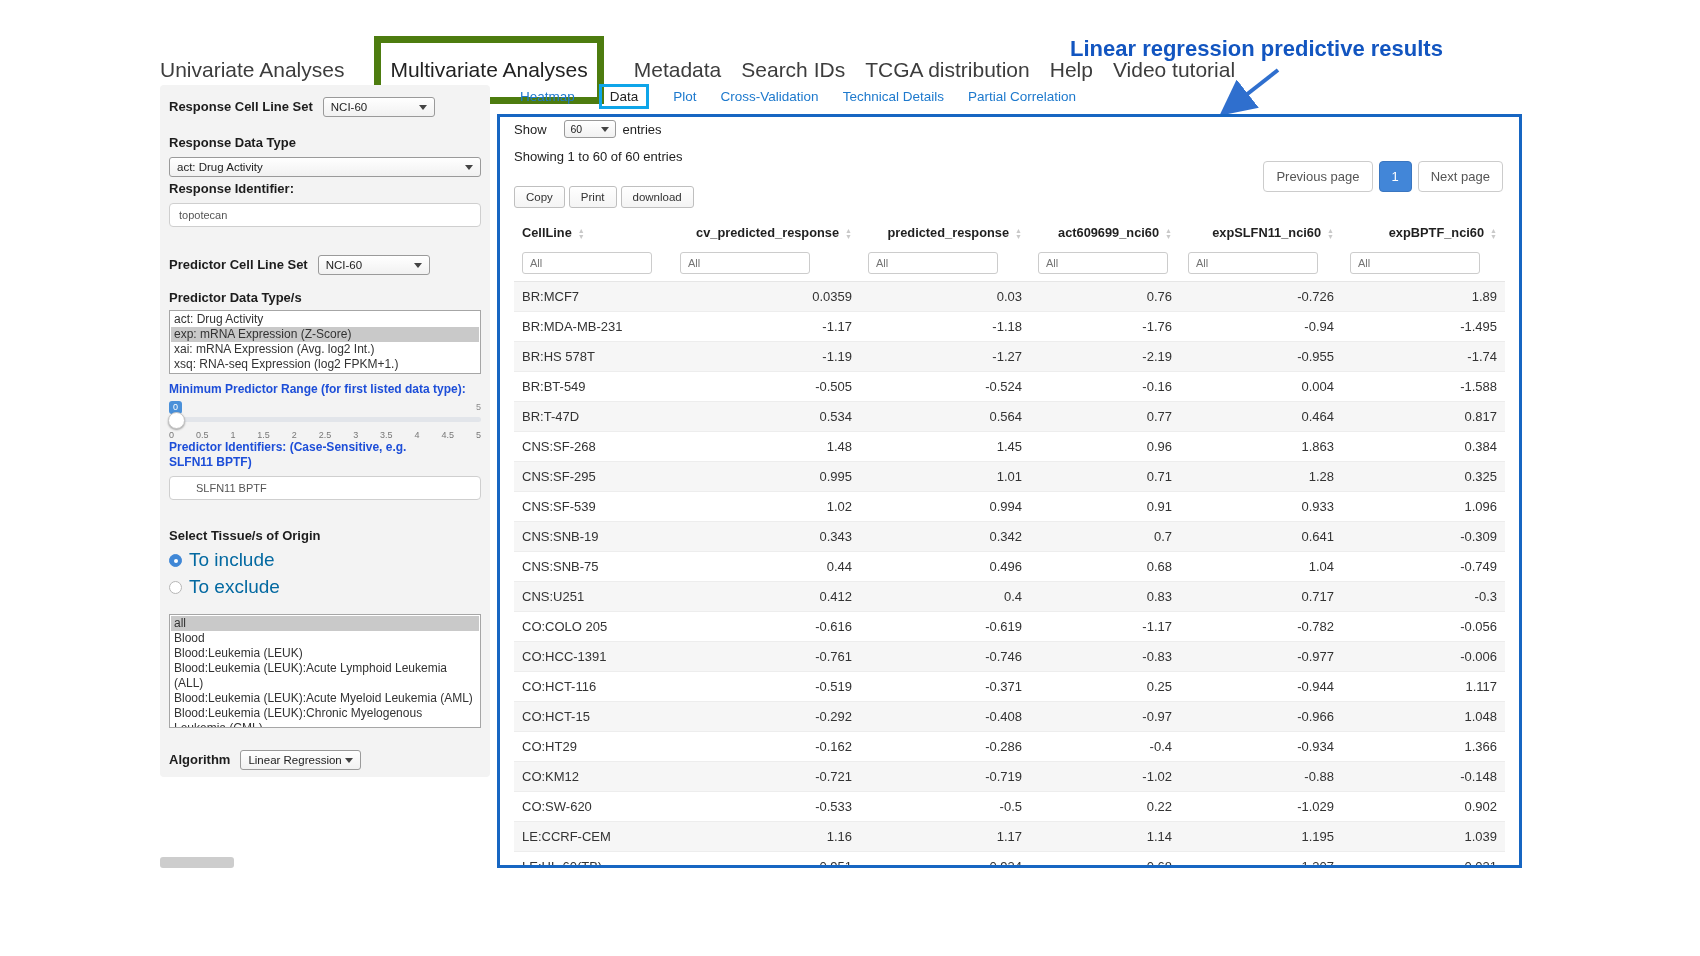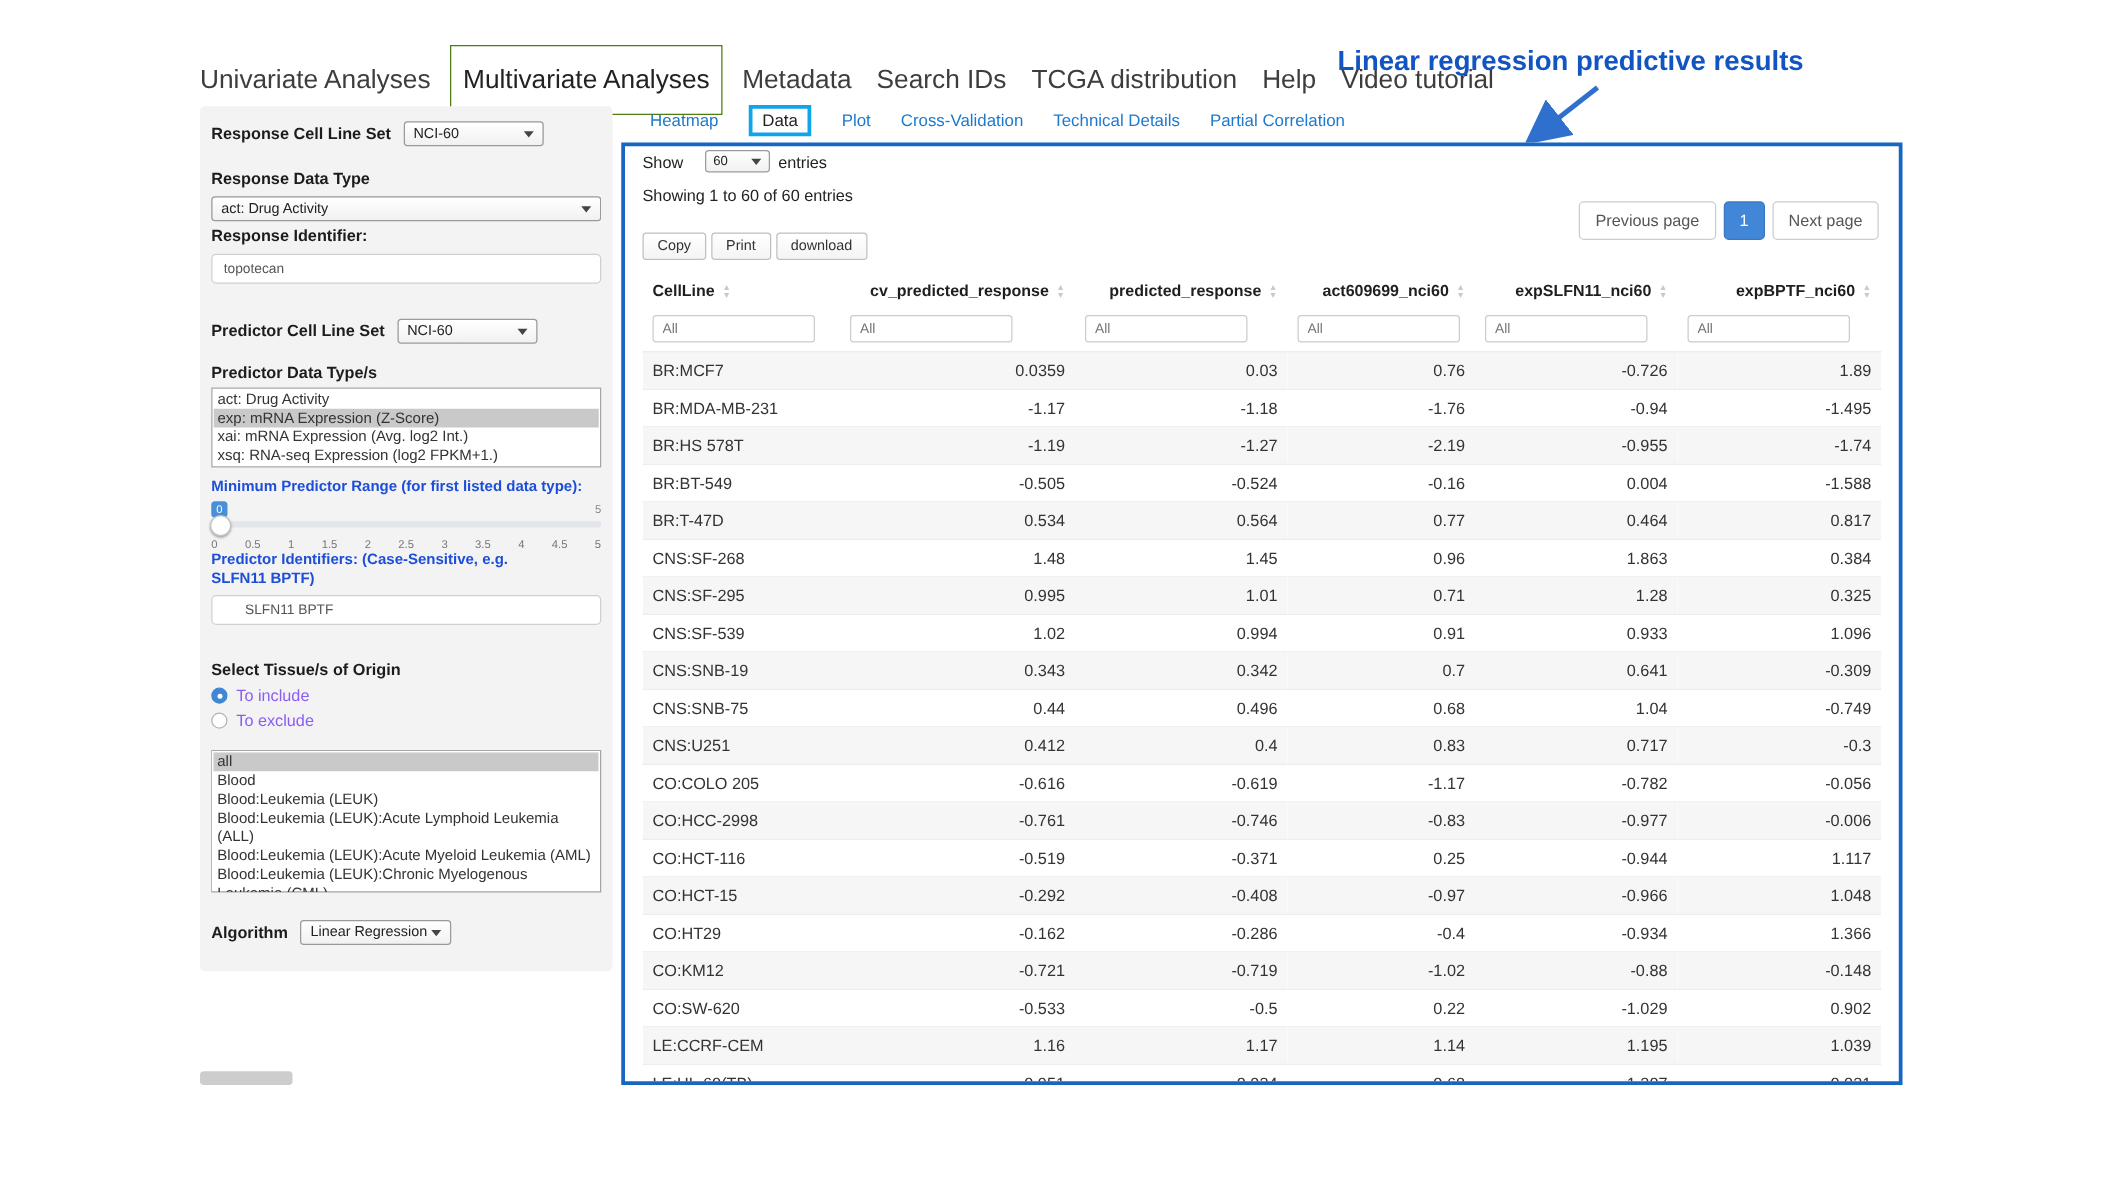--- a/index.html
+++ b/index.html
@@ -3,21 +3,21 @@
 <meta charset="utf-8">
 <style>
   html,body{margin:0;padding:0;}
   body{position:relative;width:1700px;height:956px;background:#ffffff;
        font-family:"Liberation Sans",sans-serif;color:#333;overflow:hidden;}
 
   
   .topnav{position:absolute;left:160px;top:36px;display:flex;align-items:center;}
   .nav-item{font-size:21px;color:#3d3d3d;padding:5px 10px;cursor:pointer;white-space:nowrap;}
   .nav-item:first-child{padding-left:0;}
-  .nav-item.red-boxed{border:1px solid #4d7c0f;padding:15px 9px;margin:0 6px;color:#222;}
+  .nav-item.red-boxed{border:7px solid #4d7c0f;padding:15px 9px;margin:0 20px;color:#222;}
 
   
   .annotation-text{position:absolute;left:1070px;top:36px;font-size:22px;font-weight:bold;color:#1255c0;}
   .annotation-arrow{position:absolute;left:1216px;top:66px;}
 
   
   .sidebar{position:absolute;left:160px;top:85px;width:330px;height:692px;background:#f3f3f3;
            border-radius:4px;box-sizing:border-box;padding:12px 9px 10px 9px;}
   .lbl{font-weight:bold;font-size:13px;color:#1c1c1c;line-height:16px;}
   .lbl-sm{font-weight:bold;font-size:12px;color:#1d4ed8;line-height:15px;}
@@ -47,21 +47,21 @@
   .slider-track{height:5px;background:#e2e5ea;border-radius:3px;margin-top:2px;position:relative;}
   .slider-handle{position:absolute;left:-1px;top:-5px;width:15px;height:15px;border-radius:50%;
                  background:#fff;border:1px solid #c3c3c3;box-shadow:0 1px 2px rgba(0,0,0,.35);cursor:grab;}
   .slider-ticks{display:flex;justify-content:space-between;margin-top:8px;font-size:9px;color:#777;}
 
   .radio-row{display:flex;align-items:center;gap:7px;margin-top:5px;cursor:pointer;}
   .radio{width:13px;height:13px;border-radius:50%;border:1px solid #b5b5b5;background:#fff;
          display:inline-block;box-sizing:border-box;position:relative;flex:0 0 auto;}
   .radio.checked{background:#3f87d6;border-color:#3f87d6;}
   .radio.checked::after{content:"";position:absolute;left:4px;top:4px;width:4px;height:4px;border-radius:50%;background:#fff;}
-  .radio-label{font-size:13px;color:#8b5cf6;}
+  .radio-label{font-size:19px;color:#0369a1;}
 
   
   .tabs{position:absolute;left:520px;top:84px;display:flex;align-items:center;gap:24px;}
   .tab{font-size:13.5px;color:#1d79cd;cursor:pointer;white-space:nowrap;}
   .tab.active{color:#222;border:3px solid #0ea5e9;padding:2px 8px;}
 
   
   .result-box{position:absolute;left:497px;top:114px;width:1025px;height:754px;
               border:3px solid #1766c2;box-sizing:border-box;background:#fff;
               padding:1px 14px 0 14px;overflow:hidden;}
@@ -380,21 +380,21 @@
         </tr>
         <tr>
           <td class="cellline">CO:COLO 205</td>
           <td class="num">-0.616</td>
           <td class="num">-0.619</td>
           <td class="num">-1.17</td>
           <td class="num">-0.782</td>
           <td class="num">-0.056</td>
         </tr>
         <tr>
-          <td class="cellline">CO:HCC-2998</td>
+          <td class="cellline">CO:HCC-1391</td>
           <td class="num">-0.761</td>
           <td class="num">-0.746</td>
           <td class="num">-0.83</td>
           <td class="num">-0.977</td>
           <td class="num">-0.006</td>
         </tr>
         <tr>
           <td class="cellline">CO:HCT-116</td>
           <td class="num">-0.519</td>
           <td class="num">-0.371</td>

